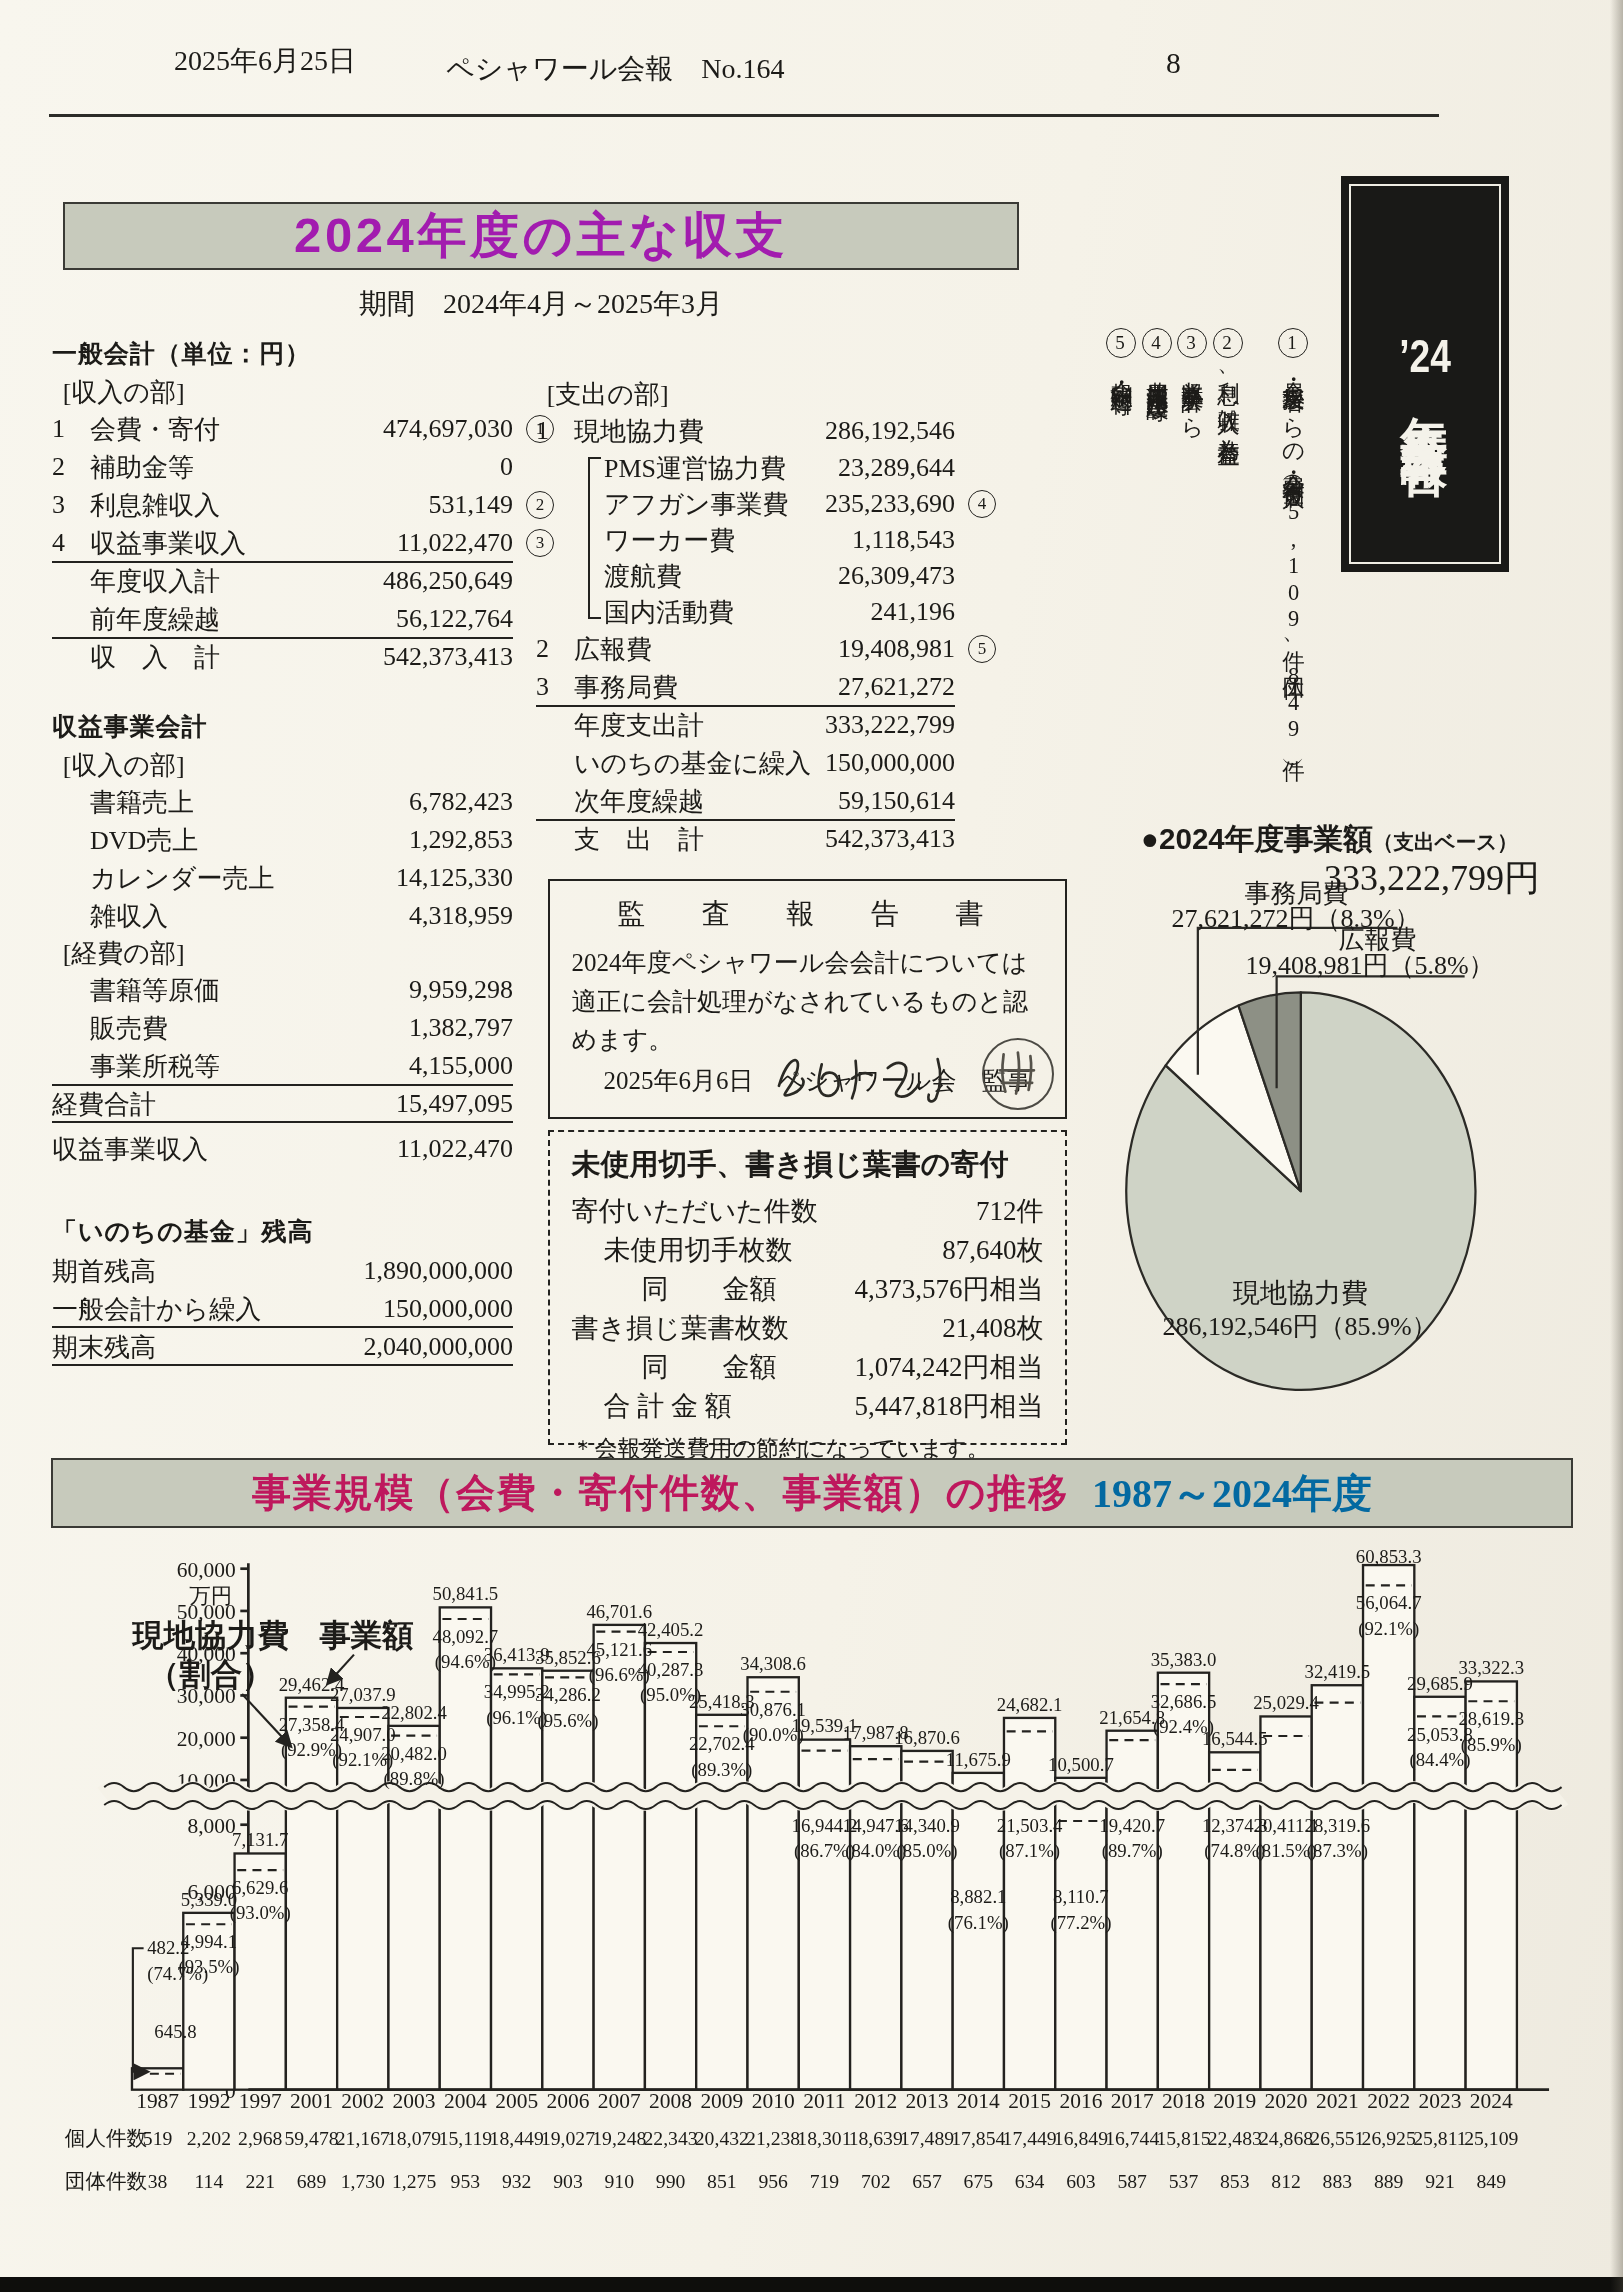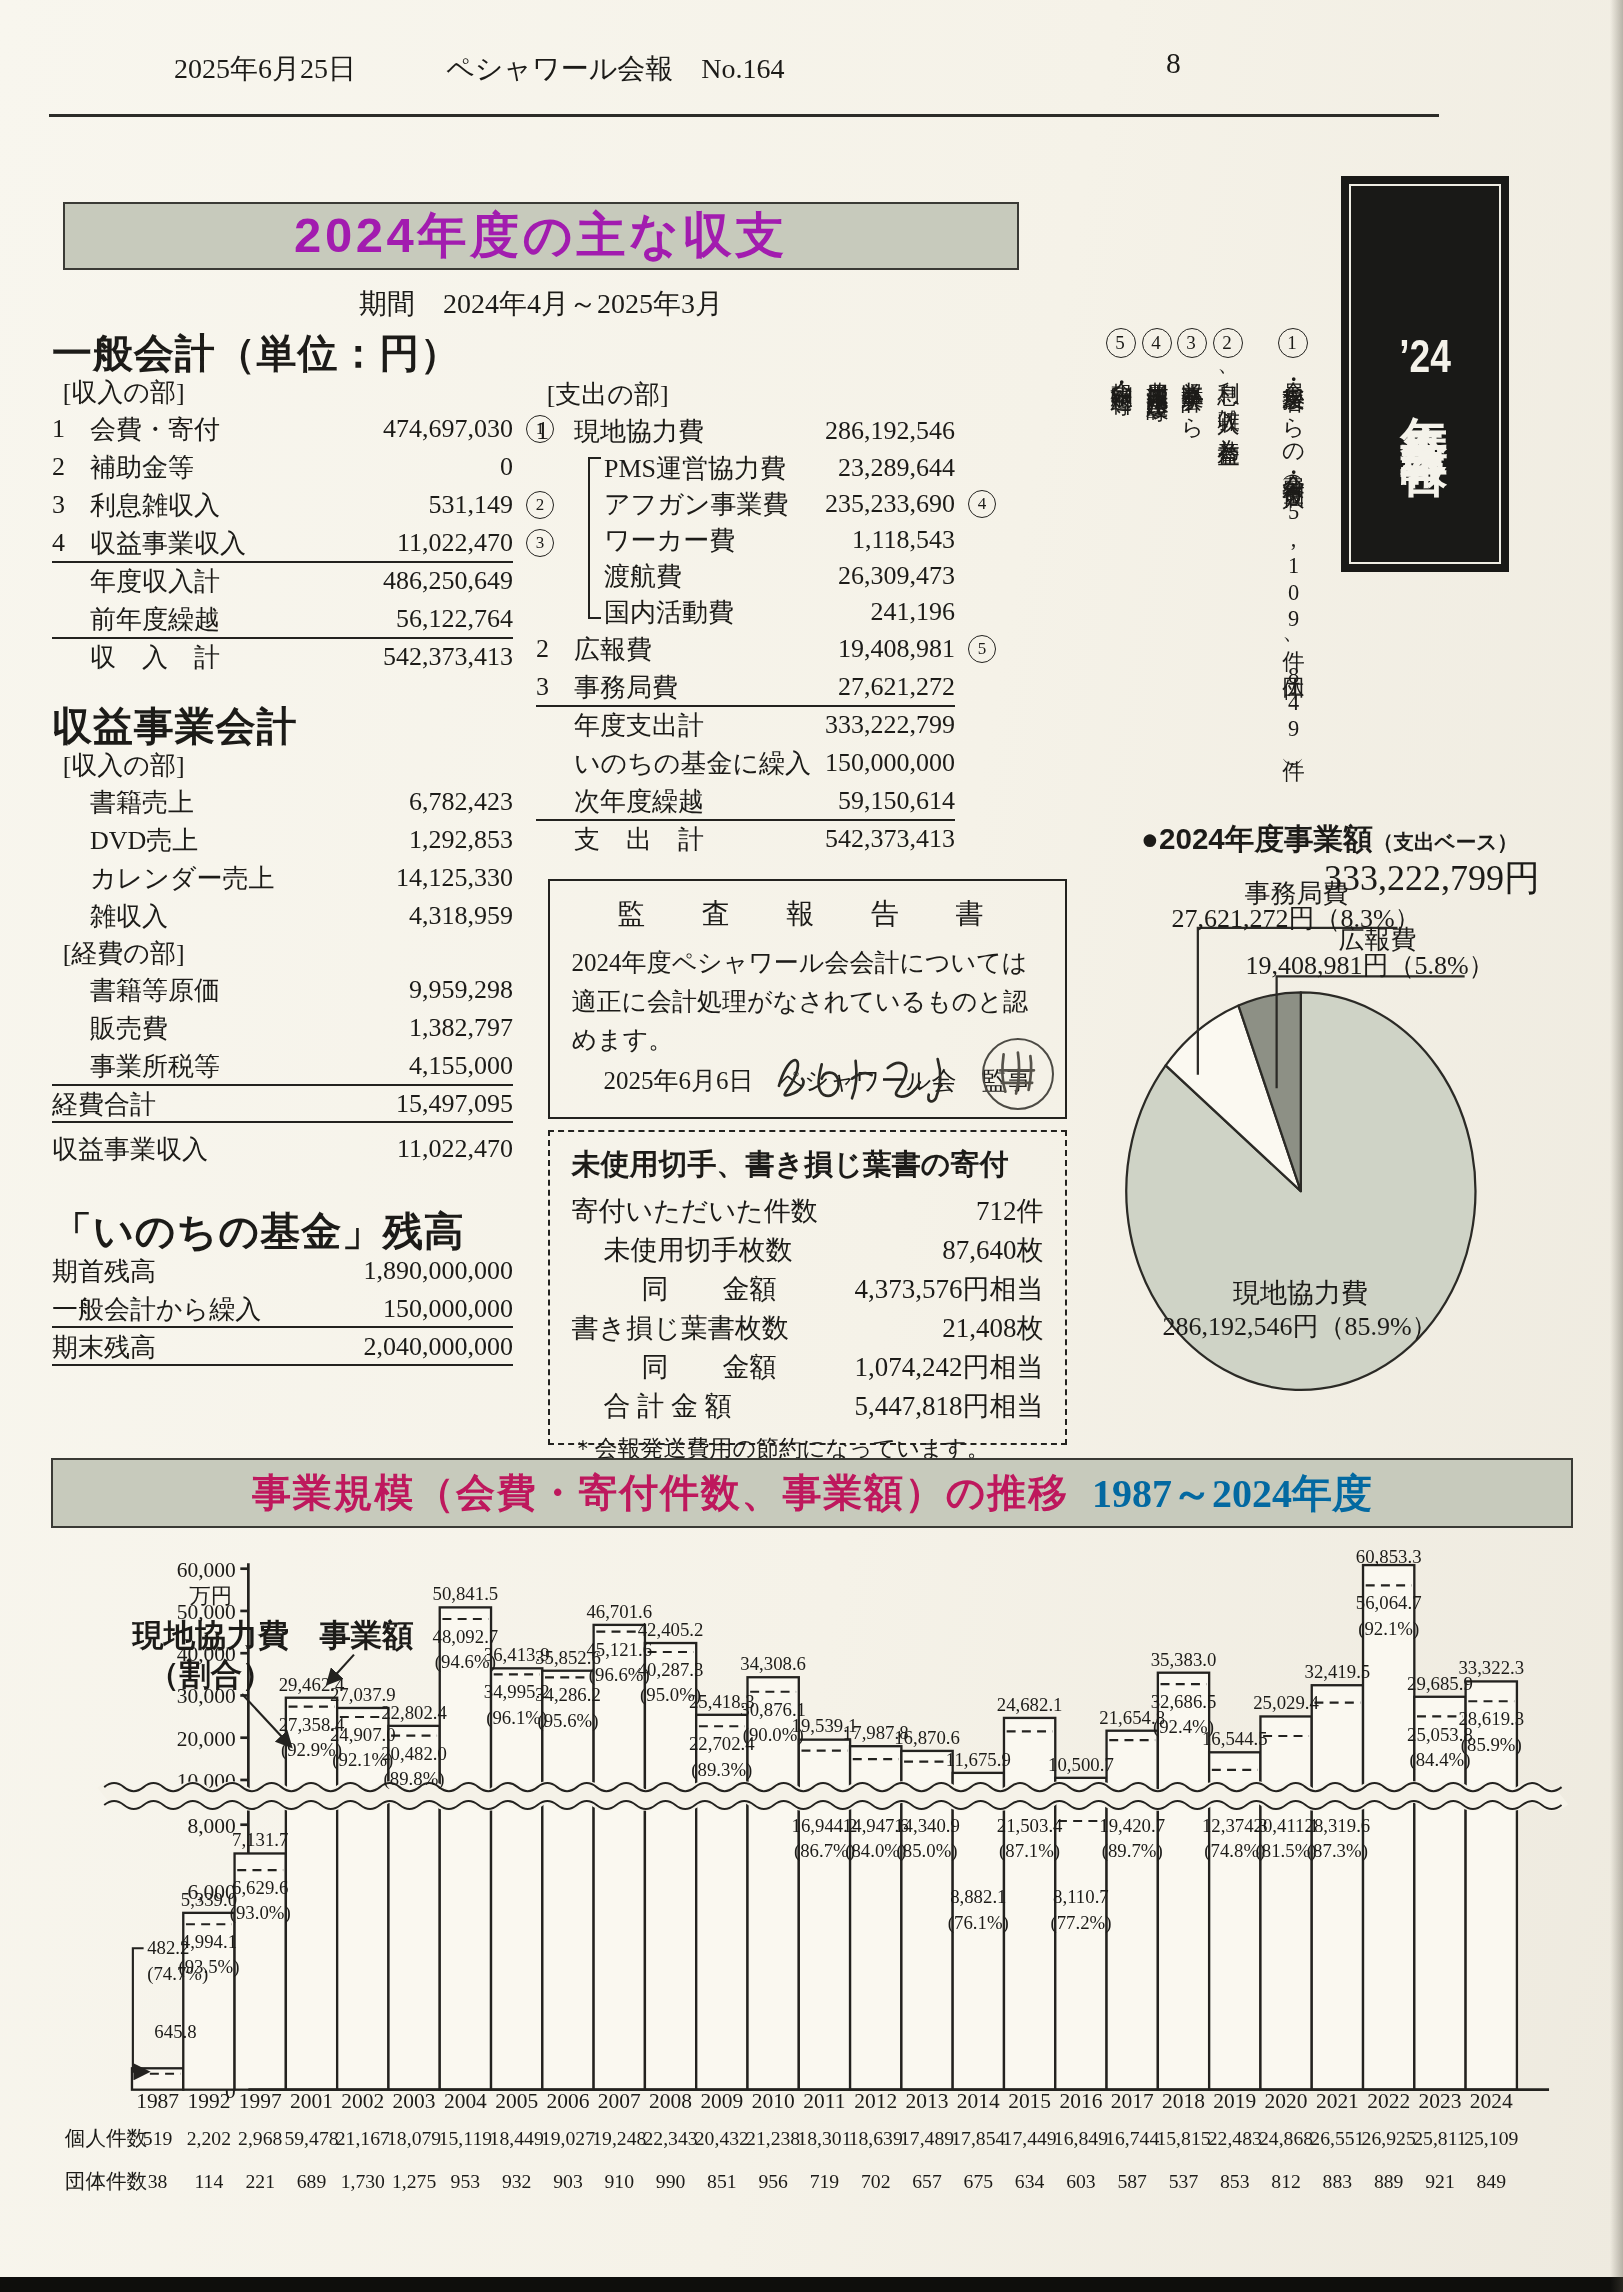--- a/index.html
+++ b/index.html
@@ -4,21 +4,21 @@
 <style>
   html,body{margin:0;padding:0}
   body{
     width:1624px;height:2293px;position:relative;overflow:hidden;
     background:linear-gradient(100deg,#f8f6ee 0%,#f5f2e8 55%,#eeeadf 100%);
     font-family:"Liberation Serif","DejaVu Serif",serif;color:#1c1b18;
   }
   .gothic{font-family:"Liberation Sans","DejaVu Sans",sans-serif}
   .abs{position:absolute}
   
-  .hdr-date{left:174px;top:50px;font-size:28px}
+  .hdr-date{left:174px;top:42px;font-size:28px}
   .hdr-pub{left:446px;top:50px;font-size:28px}
   .hdr-page{left:1166px;top:47px;font-size:29.6px}
   .hdr-rule{left:49px;top:114px;width:1390px;height:2.7px;background:#2c2c28}
   
   .title-banner{left:63px;top:202px;width:956px;height:68px;background:#c7cabc;border:2.7px solid #3a3a35;
     display:flex;align-items:center;justify-content:center;box-sizing:border-box}
   .title-banner span{font-size:49px;font-weight:bold;letter-spacing:3.6px;color:#a21caf}
   .period{left:63px;top:285px;width:956px;text-align:center;font-size:28px}
   
   .black-banner{left:1341px;top:176px;width:168px;height:396px;background:#191917}
@@ -29,21 +29,21 @@
   .tcy{text-combine-upright:all}
   
   .vnote{top:328px;height:428px;writing-mode:vertical-rl;text-orientation:upright;
     font-size:22.4px;line-height:1.55;letter-spacing:1.8px}
   .vcirc{display:inline-flex;width:28px;height:28px;border:1.8px solid #23221f;border-radius:50%;
     align-items:center;justify-content:center;font-size:19px;margin-bottom:5.4px;writing-mode:horizontal-tb}
   
   .col{position:absolute}
   .col-left{left:52px;top:333px;width:502px}
   .col-mid{left:536px;top:376px;width:460px}
-  .sec-h{font-size:40px;font-weight:bold;font-family:Liberation Serif, serif;
+  .sec-h{font-size:25px;font-weight:bold;font-family:Liberation Serif, serif;
     height:41px;display:flex;align-items:center;letter-spacing:0.9px}
   .sub-h{font-size:26px;height:36px;display:flex;align-items:center;padding-left:10.7px}
   .acct-row{display:flex;align-items:center;height:38px;font-size:26px;position:relative}
   .acct-row .no{width:38px;flex:none}
   .acct-row .lbl{white-space:nowrap}
   .acct-row .val{margin-left:auto;white-space:nowrap}
   .acct-row .ref{width:41px;flex:none;display:flex;justify-content:flex-end}
   .acct-row.ind{padding-left:38px}
   .circ{display:inline-flex;width:26px;height:26px;border:1.8px solid #23221f;border-radius:50%;
     align-items:center;justify-content:center;font-size:17px;background:transparent}

